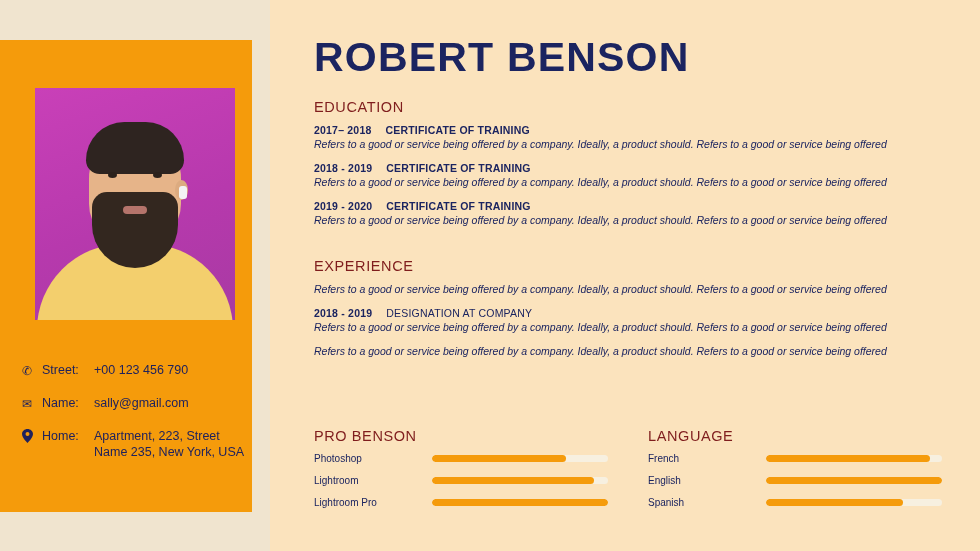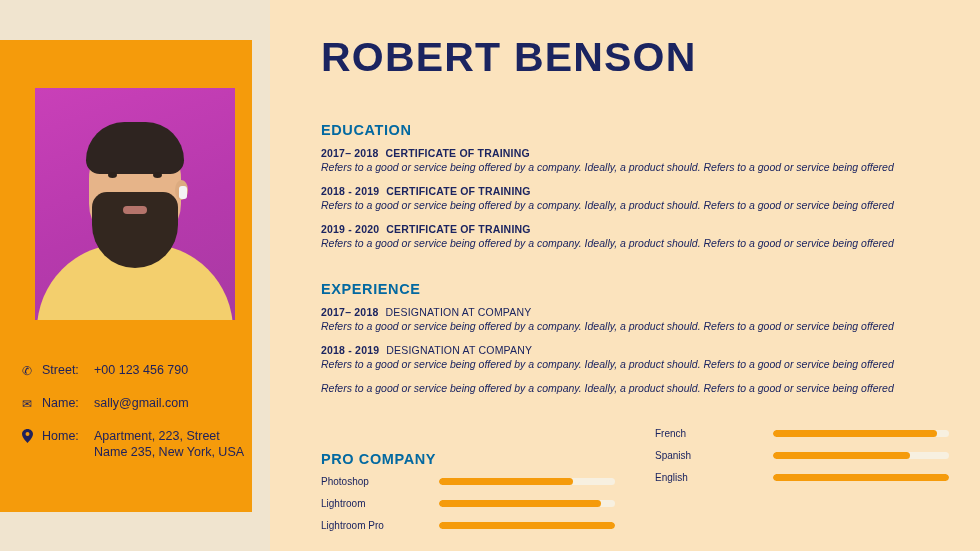--- a/index.html
+++ b/index.html
@@ -117,50 +117,49 @@
     line-height: 16px;
   }
   .c-value {
     line-height: 16px;
     white-space: pre-line;
   }
 
   
   .content {
     position: absolute;
-    left: 321px; top: 0;
+    left: 314px; top: 0;
     width: 645px; height: 471px;
   }
   .name {
     position: absolute;
     left: 0; top: 34px;
     font-size: 41px;
     font-weight: bold;
     letter-spacing: 1.2px;
     color: #1b2460;
   }
   .section-title {
     font-size: 14.5px;
-    font-weight: bold;
+    font-weight: normal;
     letter-spacing: .6px;
-    color: #0369a1;
+    color: #7f1d1d;
     margin-bottom: 9px;
-    margin-top: 23px;
   }
   .sec-education { position: absolute; left: 0; top: 99px; width: 628px; }
   .sec-experience { position: absolute; left: 0; top: 258px; width: 628px; }
   .entry { margin-bottom: 11px; }
   .entry-head {
     font-size: 10.5px;
     font-weight: bold;
     color: #1b2460;
     letter-spacing: .2px;
     margin-bottom: 2px;
   }
-  .entry-head .years { margin-right: 7px; }
+  .entry-head .years { margin-right: 14px; }
   .entry-body {
     font-size: 10.5px;
     color: #1b2460;
     line-height: 1.25;
     font-style: italic;
   }
   .sec-experience .entry-head .role { font-weight: normal; }
 
   
   .bars-wrap {
@@ -269,42 +268,39 @@
           <span class="years">2019 - 2020</span><span>CERTIFICATE OF TRAINING</span>
         </div>
         <div class="entry-body">Refers to a good or service being offered by a company. Ideally, a product should. Refers to a good or service being offered</div>
       </div>
     </div>
 
     <div class="sec-experience">
       <div class="section-title">EXPERIENCE</div>
 
       <div class="entry">
-        <div class="entry-head">
-          <span class="years">2017– 2018</span><span class="role">DESIGNATION AT COMPANY</span>
-        </div>
         <div class="entry-body">Refers to a good or service being offered by a company. Ideally, a product should. Refers to a good or service being offered</div>
       </div>
 
       <div class="entry">
         <div class="entry-head">
           <span class="years">2018 - 2019</span><span class="role">DESIGNATION AT COMPANY</span>
         </div>
         <div class="entry-body">Refers to a good or service being offered by a company. Ideally, a product should. Refers to a good or service being offered</div>
       </div>
 
       <div class="entry">
         <div class="entry-body">Refers to a good or service being offered by a company. Ideally, a product should. Refers to a good or service being offered</div>
       </div>
     </div>
 
     <div class="bars-wrap">
 
       <div class="bar-col">
-        <div class="section-title">PRO COMPANY</div>
+        <div class="section-title">PRO BENSON</div>
 
         <div class="bar-row">
           <span class="bar-label">Photoshop</span>
           <span class="bar-track">
             <span class="bar-fill" style="width: 76%;"></span>
           </span>
         </div>
         <div class="bar-row">
           <span class="bar-label">Lightroom</span>
           <span class="bar-track">
@@ -313,36 +309,37 @@
         </div>
         <div class="bar-row">
           <span class="bar-label">Lightroom Pro</span>
           <span class="bar-track">
             <span class="bar-fill" style="width: 100%;"></span>
           </span>
         </div>
       </div>
 
       <div class="bar-col">
+        <div class="section-title">LANGUAGE</div>
 
         <div class="bar-row">
           <span class="bar-label">French</span>
           <span class="bar-track">
             <span class="bar-fill" style="width: 93%;"></span>
           </span>
         </div>
         <div class="bar-row">
+          <span class="bar-label">English</span>
+          <span class="bar-track">
+            <span class="bar-fill" style="width: 100%;"></span>
+          </span>
+        </div>
+        <div class="bar-row">
           <span class="bar-label">Spanish</span>
           <span class="bar-track">
             <span class="bar-fill" style="width: 78%;"></span>
-          </span>
-        </div>
-        <div class="bar-row">
-          <span class="bar-label">English</span>
-          <span class="bar-track">
-            <span class="bar-fill" style="width: 100%;"></span>
           </span>
         </div>
       </div>
 
     </div>
   </div>
 </div>
 
 </body></html>

